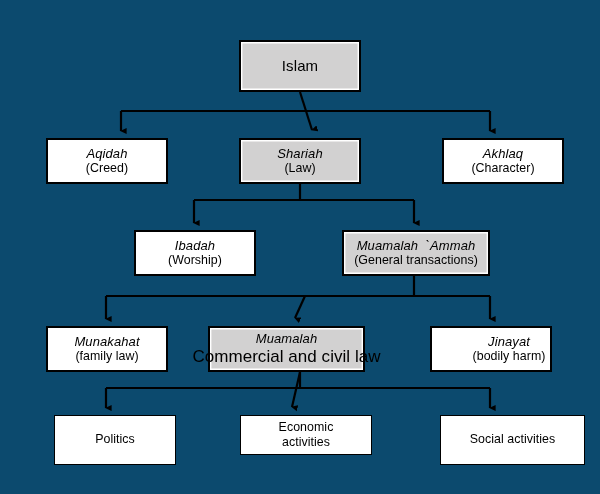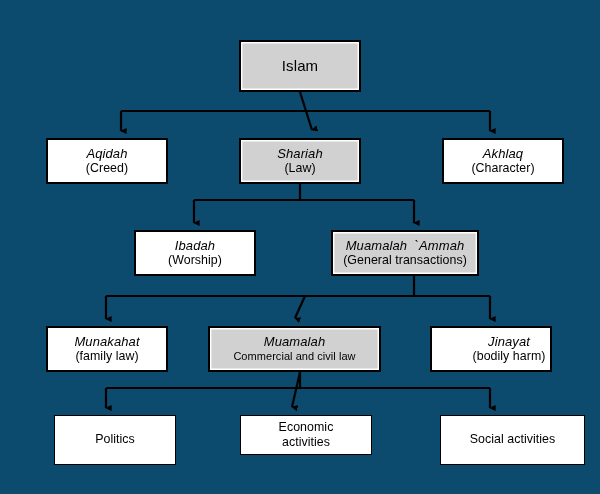--- a/index.html
+++ b/index.html
@@ -63,21 +63,21 @@
     white-space: pre;
   }
   .node.title-node .line-a {
     font-style: normal;
     font-size: 15px;
   }
   .node.single .line-b {
     font-size: 12.4px;
   }
   .node.wide-label .line-b {
-    font-size: 11px;
+    font-size: 17px;
   }
 </style>
 </head>
 <body>
 
 <div id="diagram-root">
 
   <svg id="connector-layer" viewBox="0 0 600 494" width="600" height="494" xmlns="http://www.w3.org/2000/svg">
     <defs>
       <marker id="arrowhead" markerWidth="7" markerHeight="7" refX="3" refY="5.6" orient="auto" markerUnits="userSpaceOnUse">
@@ -131,31 +131,31 @@
   <div class="node" style="left:442px; top:138px; width:122px; height:46px;">
     <span class="line-a">Akhlaq</span>
     <span class="line-b">(Character)</span>
   </div>
 
   <div class="node" style="left:134px; top:230px; width:122px; height:46px;">
     <span class="line-a">Ibadah</span>
     <span class="line-b">(Worship)</span>
   </div>
 
-  <div class="node shaded" style="left:331px; top:230px; width:148px; height:46px;">
+  <div class="node shaded" style="left:342px; top:230px; width:148px; height:46px;">
     <span class="line-a">Muamalah  `Ammah</span>
     <span class="line-b">(General transactions)</span>
   </div>
 
   <div class="node" style="left:46px; top:326px; width:122px; height:46px;">
     <span class="line-a">Munakahat</span>
     <span class="line-b">(family law)</span>
   </div>
 
-  <div class="node shaded wide-label" style="left:208px; top:326px; width:173px; height:46px;">
+  <div class="node shaded wide-label" style="left:208px; top:326px; width:157px; height:46px;">
     <span class="line-a">Muamalah</span>
     <span class="line-b">Commercial and civil law</span>
   </div>
 
   <div class="node" style="left:430px; top:326px; width:122px; height:46px;padding-left:36px;">
     <span class="line-a">Jinayat</span>
     <span class="line-b">(bodily harm)</span>
   </div>
 
   <div class="node thin single" style="left:54px; top:415px; width:122px; height:50px;">

